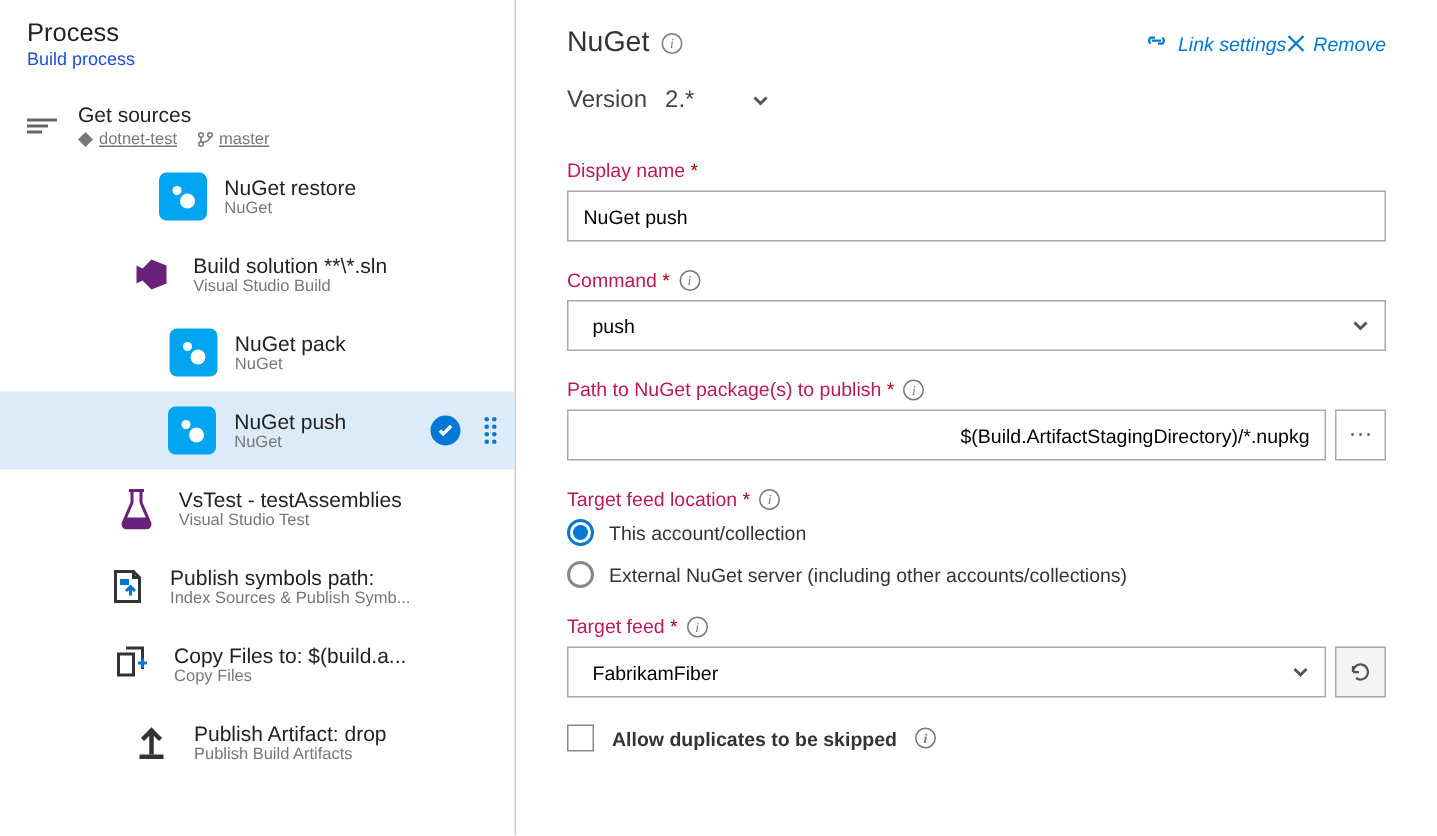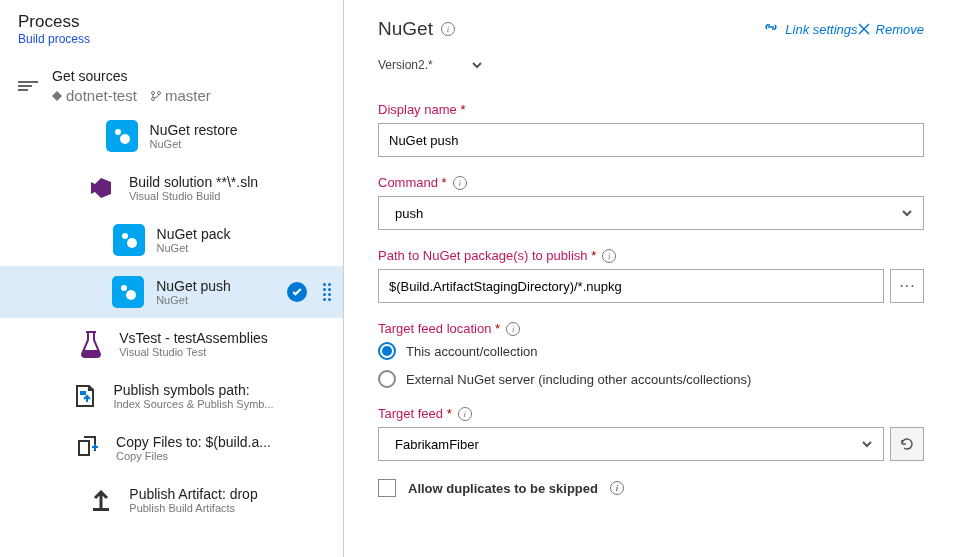--- a/index.html
+++ b/index.html
@@ -12,53 +12,53 @@
 .proc-header { padding: 12px 18px 8px; }
 .proc-title { font-size: 17px; font-weight: 400; color: #222; }
 .proc-sub { font-size: 12px; color: #1d4ed8; }
 
 .src-row { display: flex; align-items: center; padding: 14px 18px 6px; gap: 14px; }
 .src-icon { width: 20px; display: flex; flex-direction: column; gap: 2px; }
 .src-icon span { height: 2px; background: #666; }
 .src-icon span:nth-child(2) { width: 70%; }
 .src-icon span:nth-child(3) { width: 50%; }
 .src-body .t1 { font-size: 14px; color: #222; }
-.src-meta { display: flex; gap: 14px; margin-top: 3px; font-size: 15px; color: #777; align-items: center;}
+.src-meta { display: flex; gap: 14px; margin-top: 3px; font-size: 11px; color: #777; align-items: center; text-decoration: underline;}
 .src-meta .mi { display:flex; align-items:center; gap:4px; }
 
 .task { display: flex; align-items: center; padding: 10px 14px; gap: 12px; cursor: pointer; position: relative; justify-content: center; }
 .task.sel { background: #dcebf9; }
 .task .icon { width: 32px; height: 32px; border-radius: 4px; display: flex; align-items: center; justify-content: center; }
 .task .body .t1 { font-size: 14px; color: #222; }
 .task .body .t2 { font-size: 11px; color: #777; }
 .task .chk { position: absolute; right: 36px; width: 20px; height: 20px; border-radius: 50%; background: #0078d4; display:flex; align-items:center; justify-content:center;}
 .task .chk svg { width: 12px; height: 12px; stroke: #fff; stroke-width: 3; fill: none; }
 .task .drag { position: absolute; right: 12px; display:grid; grid-template-columns: repeat(2,3px); gap:2px;}
 .task .drag span { width:3px; height:3px; background:#0078d4; border-radius:50%; }
 
 
 .right { flex: 1; padding: 18px 34px; overflow-y: auto; }
 .r-head { display: flex; align-items: center; justify-content: space-between; margin-bottom: 14px; }
 .r-title { font-size: 19px; font-weight: 400; color: #333; display:flex; align-items:center; gap:8px;}
 .r-actions { display: flex; font-size: 13px; font-style: italic; }
 .r-act { color: #0078d4; display: flex; align-items: center; gap: 6px; cursor: pointer; }
 
-.ver-row { display:flex; align-items:center; gap:0; font-size:12px; color:#444; margin-bottom:26px;}
+.ver-row { display:flex; align-items:center; gap:12px; font-size:16px; color:#444; margin-bottom:26px;}
 .ver-row .dd { display:flex; align-items:center; gap:38px; padding:4px 0; cursor:pointer;}
 
 .field { margin-bottom: 18px; }
 .field-label { font-size: 13px; color: #333; margin-bottom: 6px; display:flex; align-items:center; gap:6px;}
 .req { color: #be185d; }
 .req::after { content: " *"; color: #a80000; }
 .info-i { width:14px; height:14px; border:1px solid #777; border-radius:50%; display:inline-flex; align-items:center; justify-content:center; font-size:9px; color:#777; font-style: italic; font-family: serif;}
 
 input.text-in, .select-in { width: 100%; height: 34px; border: 1px solid #aaa; padding: 0 10px; font-size: 13px; background:#fff; }
 .select-in { display:flex; align-items:center; justify-content:space-between; cursor:pointer;padding-left:16px; }
 .in-row { display:flex; gap:6px; }
-.in-row .text-in { flex:1; }
+.in-row .text-in { flex:1;text-align:right; }
 .ell-btn, .ref-btn { width:34px; height:34px; border:1px solid #aaa; background:#fff; display:flex; align-items:center; justify-content:center; cursor:pointer; font-size:16px; color:#555;}
 .ref-btn { background:#f4f4f4; }
 
 .radio-row { display:flex; align-items:center; gap:10px; font-size:13px; color:#333; margin-bottom:10px; cursor:pointer;}
 .radio { width:18px; height:18px; border:2px solid #0078d4; border-radius:50%; display:flex; align-items:center; justify-content:center;}
 .radio.off { border-color:#888;}
 .radio .dot { width:10px; height:10px; background:#0078d4; border-radius:50%;}
 
 .chk-row { display:flex; align-items:center; gap:12px; font-size:13px; color:#333;font-weight:bold;}
 .chkbox { width:18px; height:18px; border:1px solid #888; }

